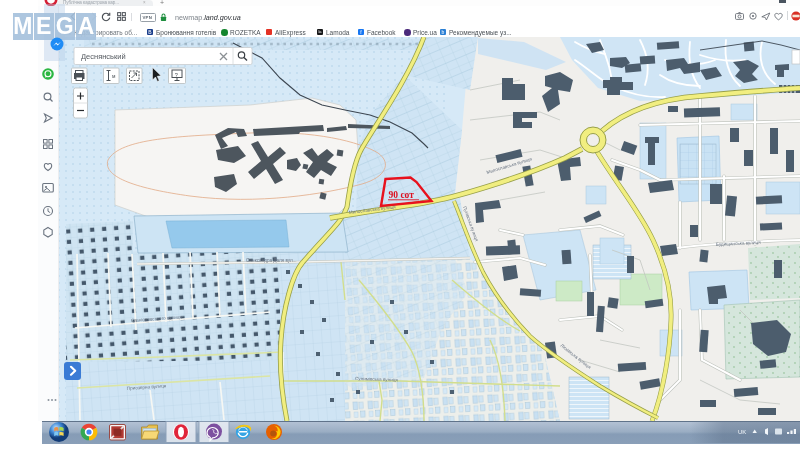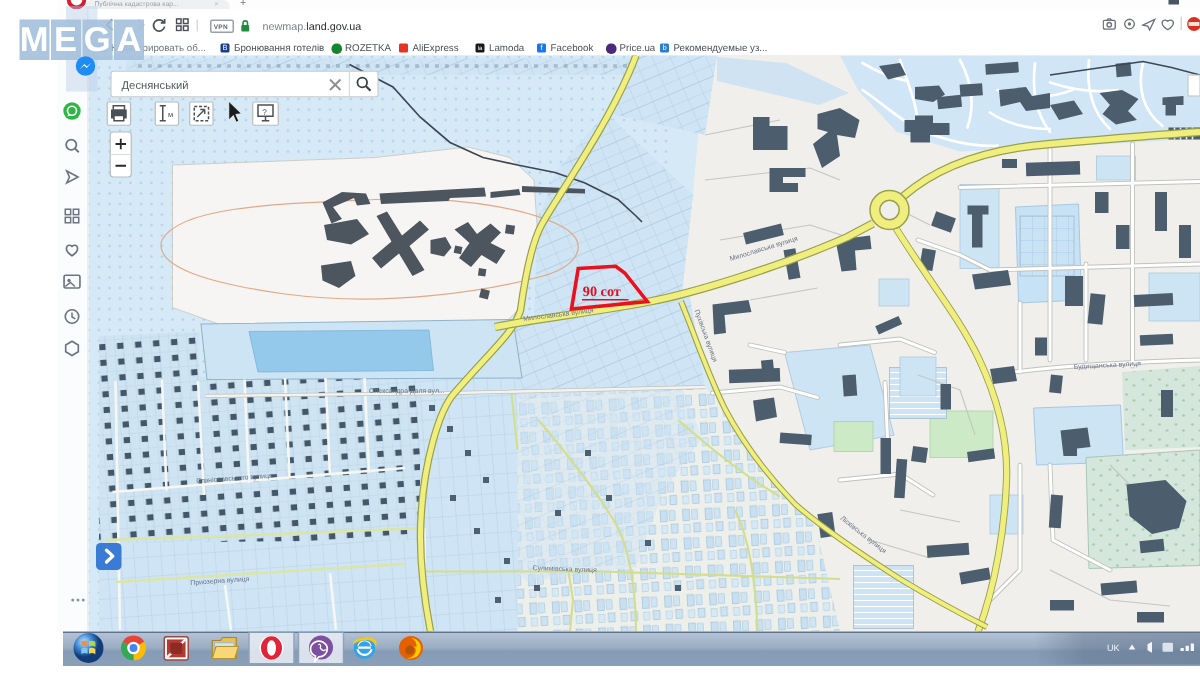--- a/index.html
+++ b/index.html
@@ -52,21 +52,21 @@
 
 <div class="abs" style="left:140px;top:13px;width:14px;height:7px;border:1px solid #98a0a8;border-radius:1.5px;">
   <span class="abs" style="left:1.5px;top:1px;font-size:4.3px;font-weight:bold;color:#5b646e;letter-spacing:0.2px;">VPN</span>
 </div>
 
 <svg class="abs" style="left:160px;top:12.5px;" width="7" height="9" viewBox="0 0 8 10">
   <rect x="1" y="4" width="6" height="5" rx="0.8" fill="#1e8e3e"></rect>
   <path d="M2.3 4 V2.6 A1.7 1.7 0 0 1 5.7 2.6 V4" fill="none" stroke="#1e8e3e" stroke-width="1.2"></path>
 </svg>
 
-<div class="abs" style="left:175px;top:12.5px;font-size:7.2px;color:#7d838a;">newmap.<span style="color:#2a2e33;">land.gov.ua</span></div>
+<div class="abs" style="left:175px;top:12.5px;font-size:7.2px;color:#7d838a;">newmap.<span style="color:#2a2e33;font-style:italic;">land.gov.ua</span></div>
 
 <svg class="abs" style="left:735px;top:11.5px;" width="9" height="8" viewBox="0 0 9 8">
   <rect x="0.5" y="1.6" width="8" height="5.8" rx="1" fill="none" stroke="#6b7178" stroke-width="0.9"></rect>
   <path d="M3 1.6 L3.7 0.6 H5.3 L6 1.6" fill="none" stroke="#6b7178" stroke-width="0.9"></path>
   <circle cx="4.5" cy="4.5" r="1.5" fill="none" stroke="#6b7178" stroke-width="0.9"></circle>
 </svg>
 
 <svg class="abs" style="left:749px;top:11.5px;" width="8" height="9" viewBox="0 0 8 9">
   <circle cx="4" cy="4" r="3.2" fill="none" stroke="#6b7178" stroke-width="0.9"></circle>
   <circle cx="4" cy="4" r="1.1" fill="#6b7178"></circle>

